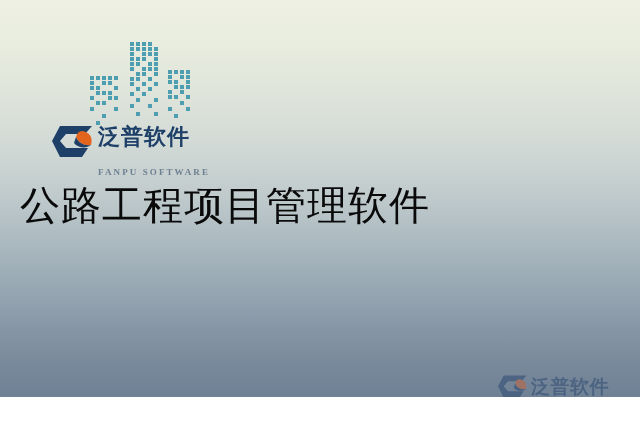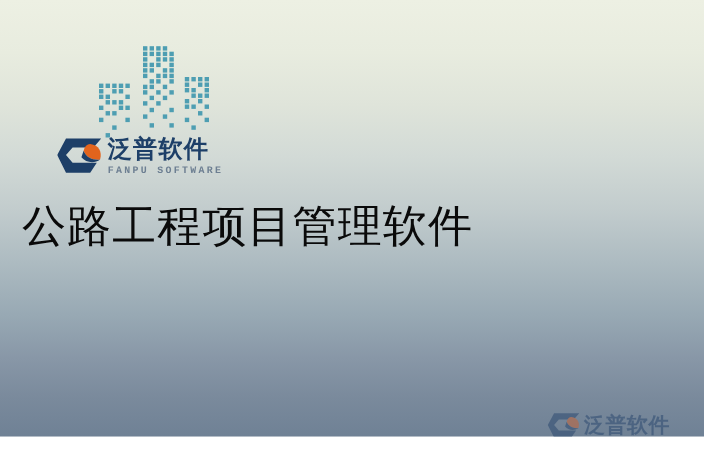--- a/index.html
+++ b/index.html
@@ -61,27 +61,28 @@
   #logo-cn {
     font-family: "DejaVu Sans", "Liberation Sans", sans-serif;
     font-size: 22px;
     font-weight: bold;
     color: #1d3f68;
     letter-spacing: 1px;
     line-height: 25px;
     white-space: nowrap;
   }
   #logo-en {
-    font-family: Liberation Mono, monospace;
+    font-family: Liberation Serif, serif;
     font-size: 9px;
     font-weight: bold;
     color: #6d7f92;
     letter-spacing: 2.1px;
     line-height: 12px;
     white-space: nowrap;
+    margin-top: 17px;
   }
 
   
   #headline {
     position: absolute;
     left: 0;
     top: 182px;
     width: 640px;
     text-align: left;
     font-family: Liberation Serif, serif;

